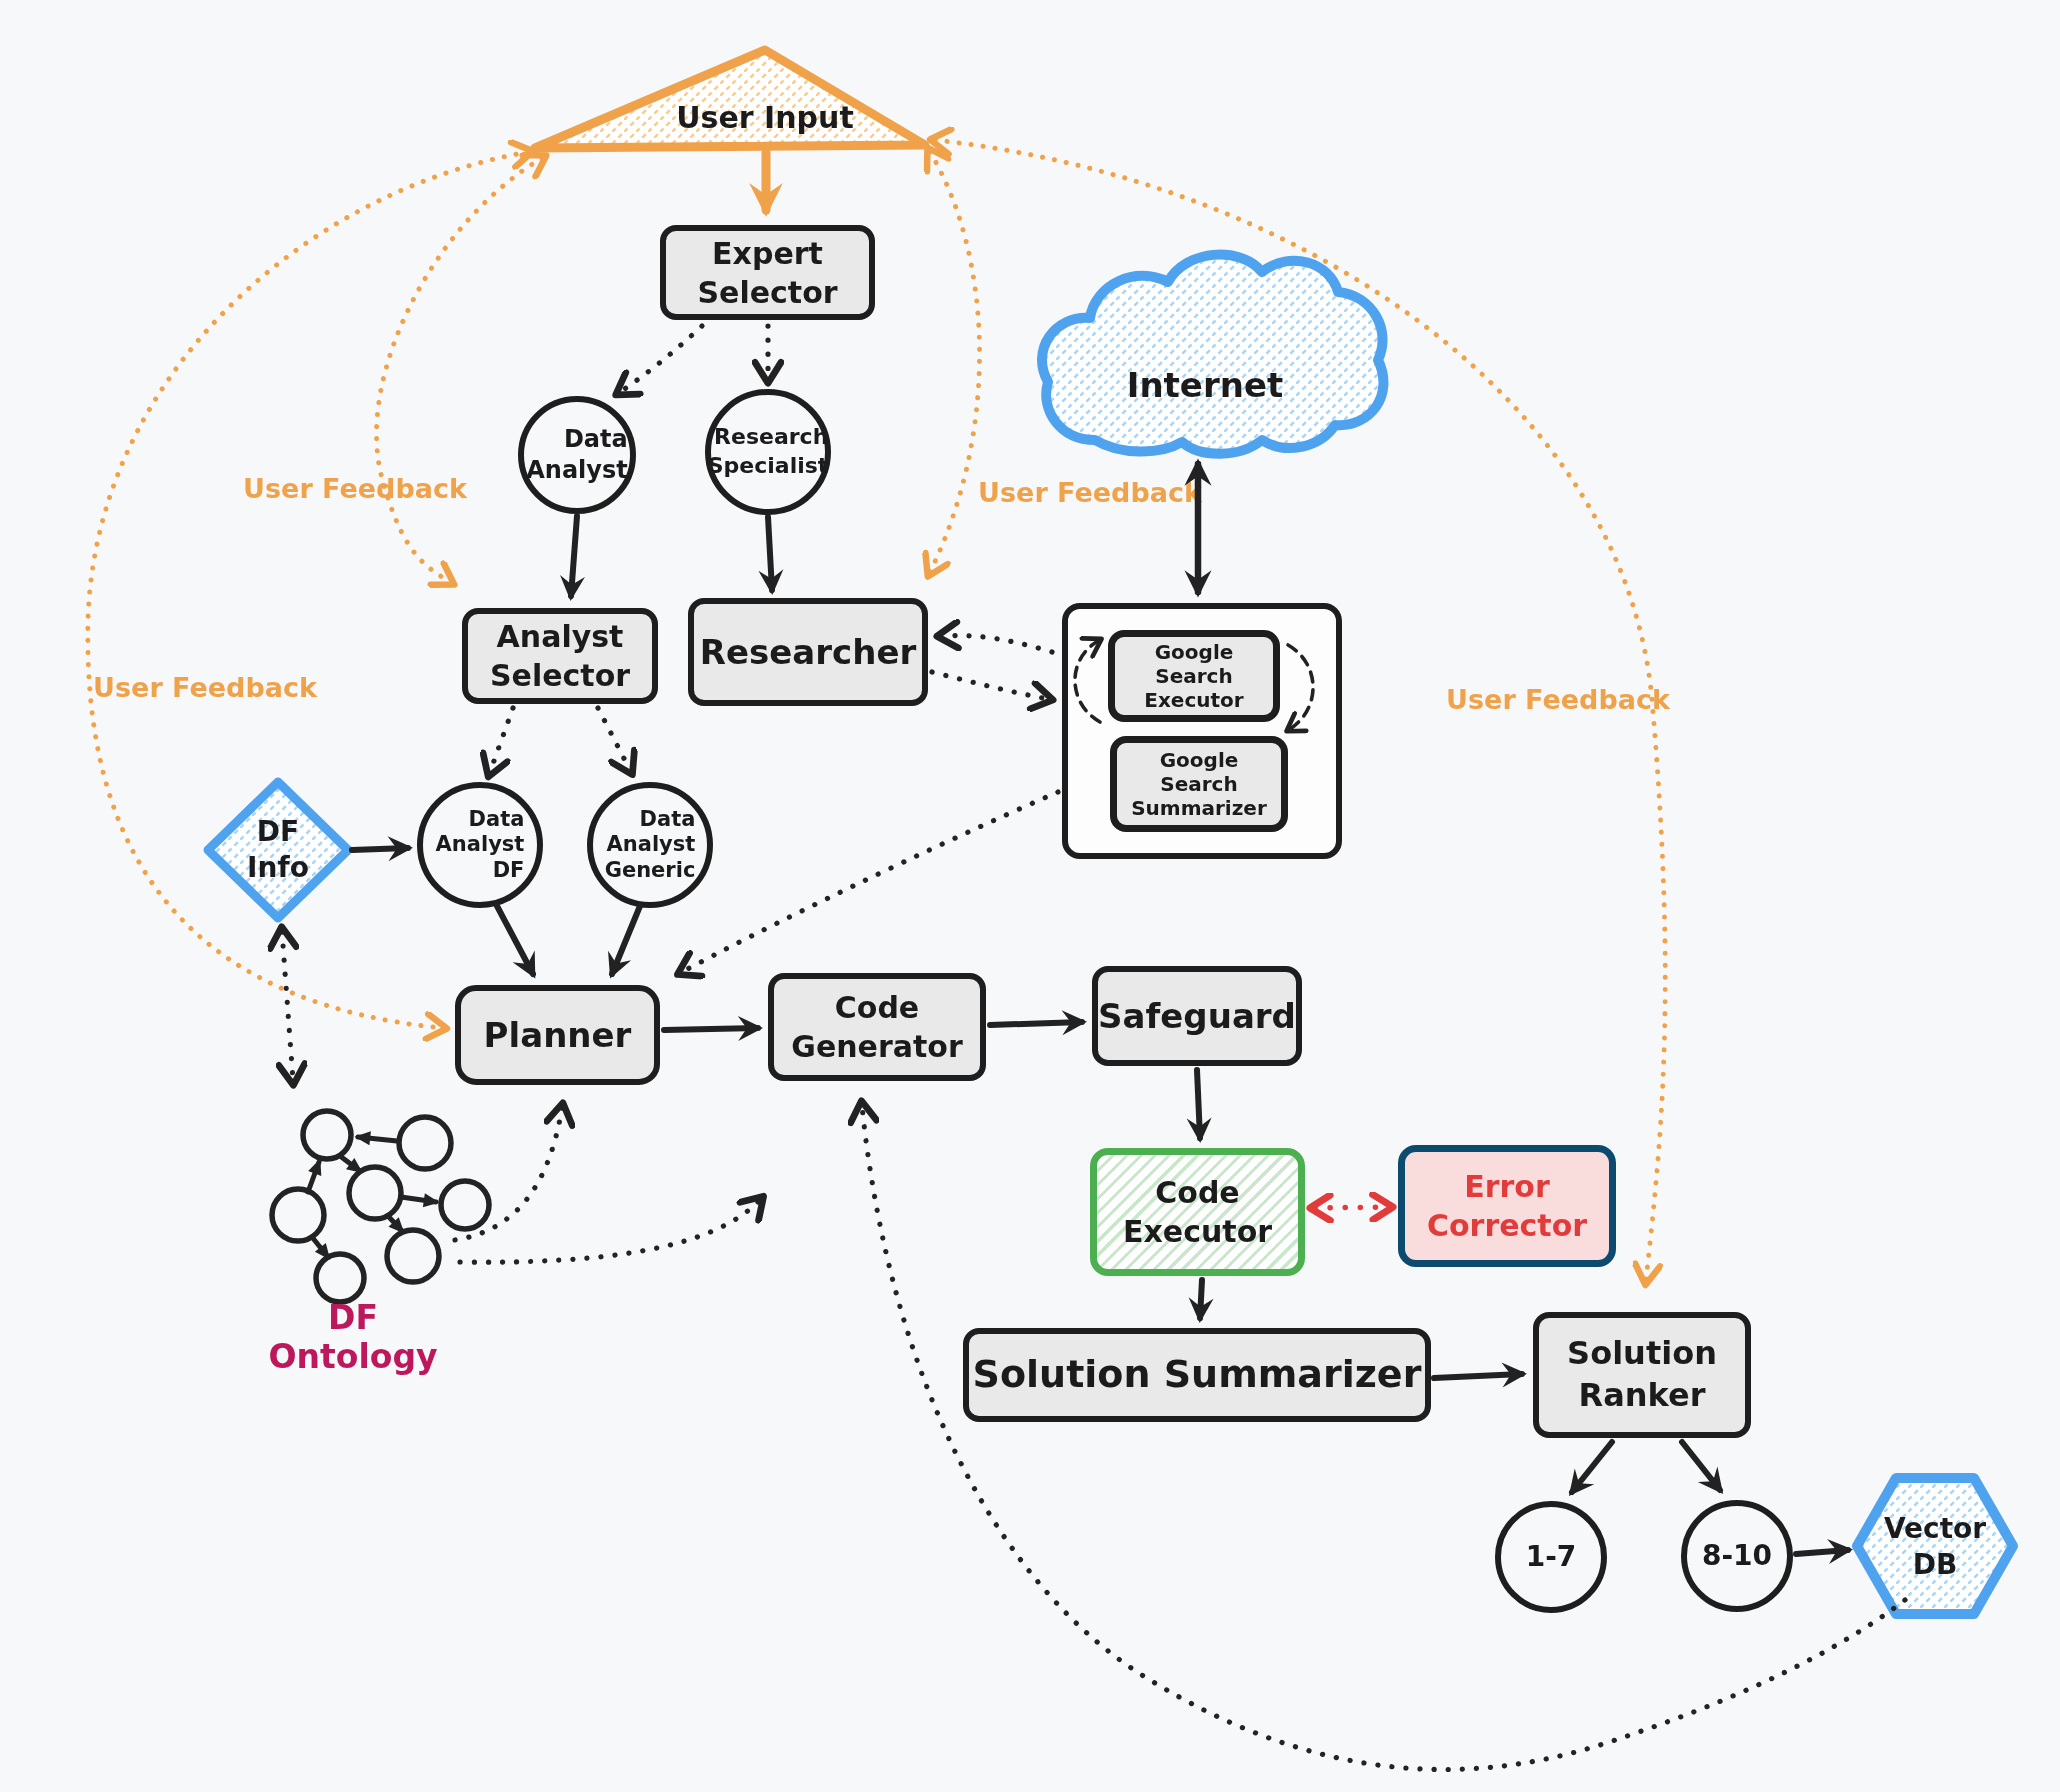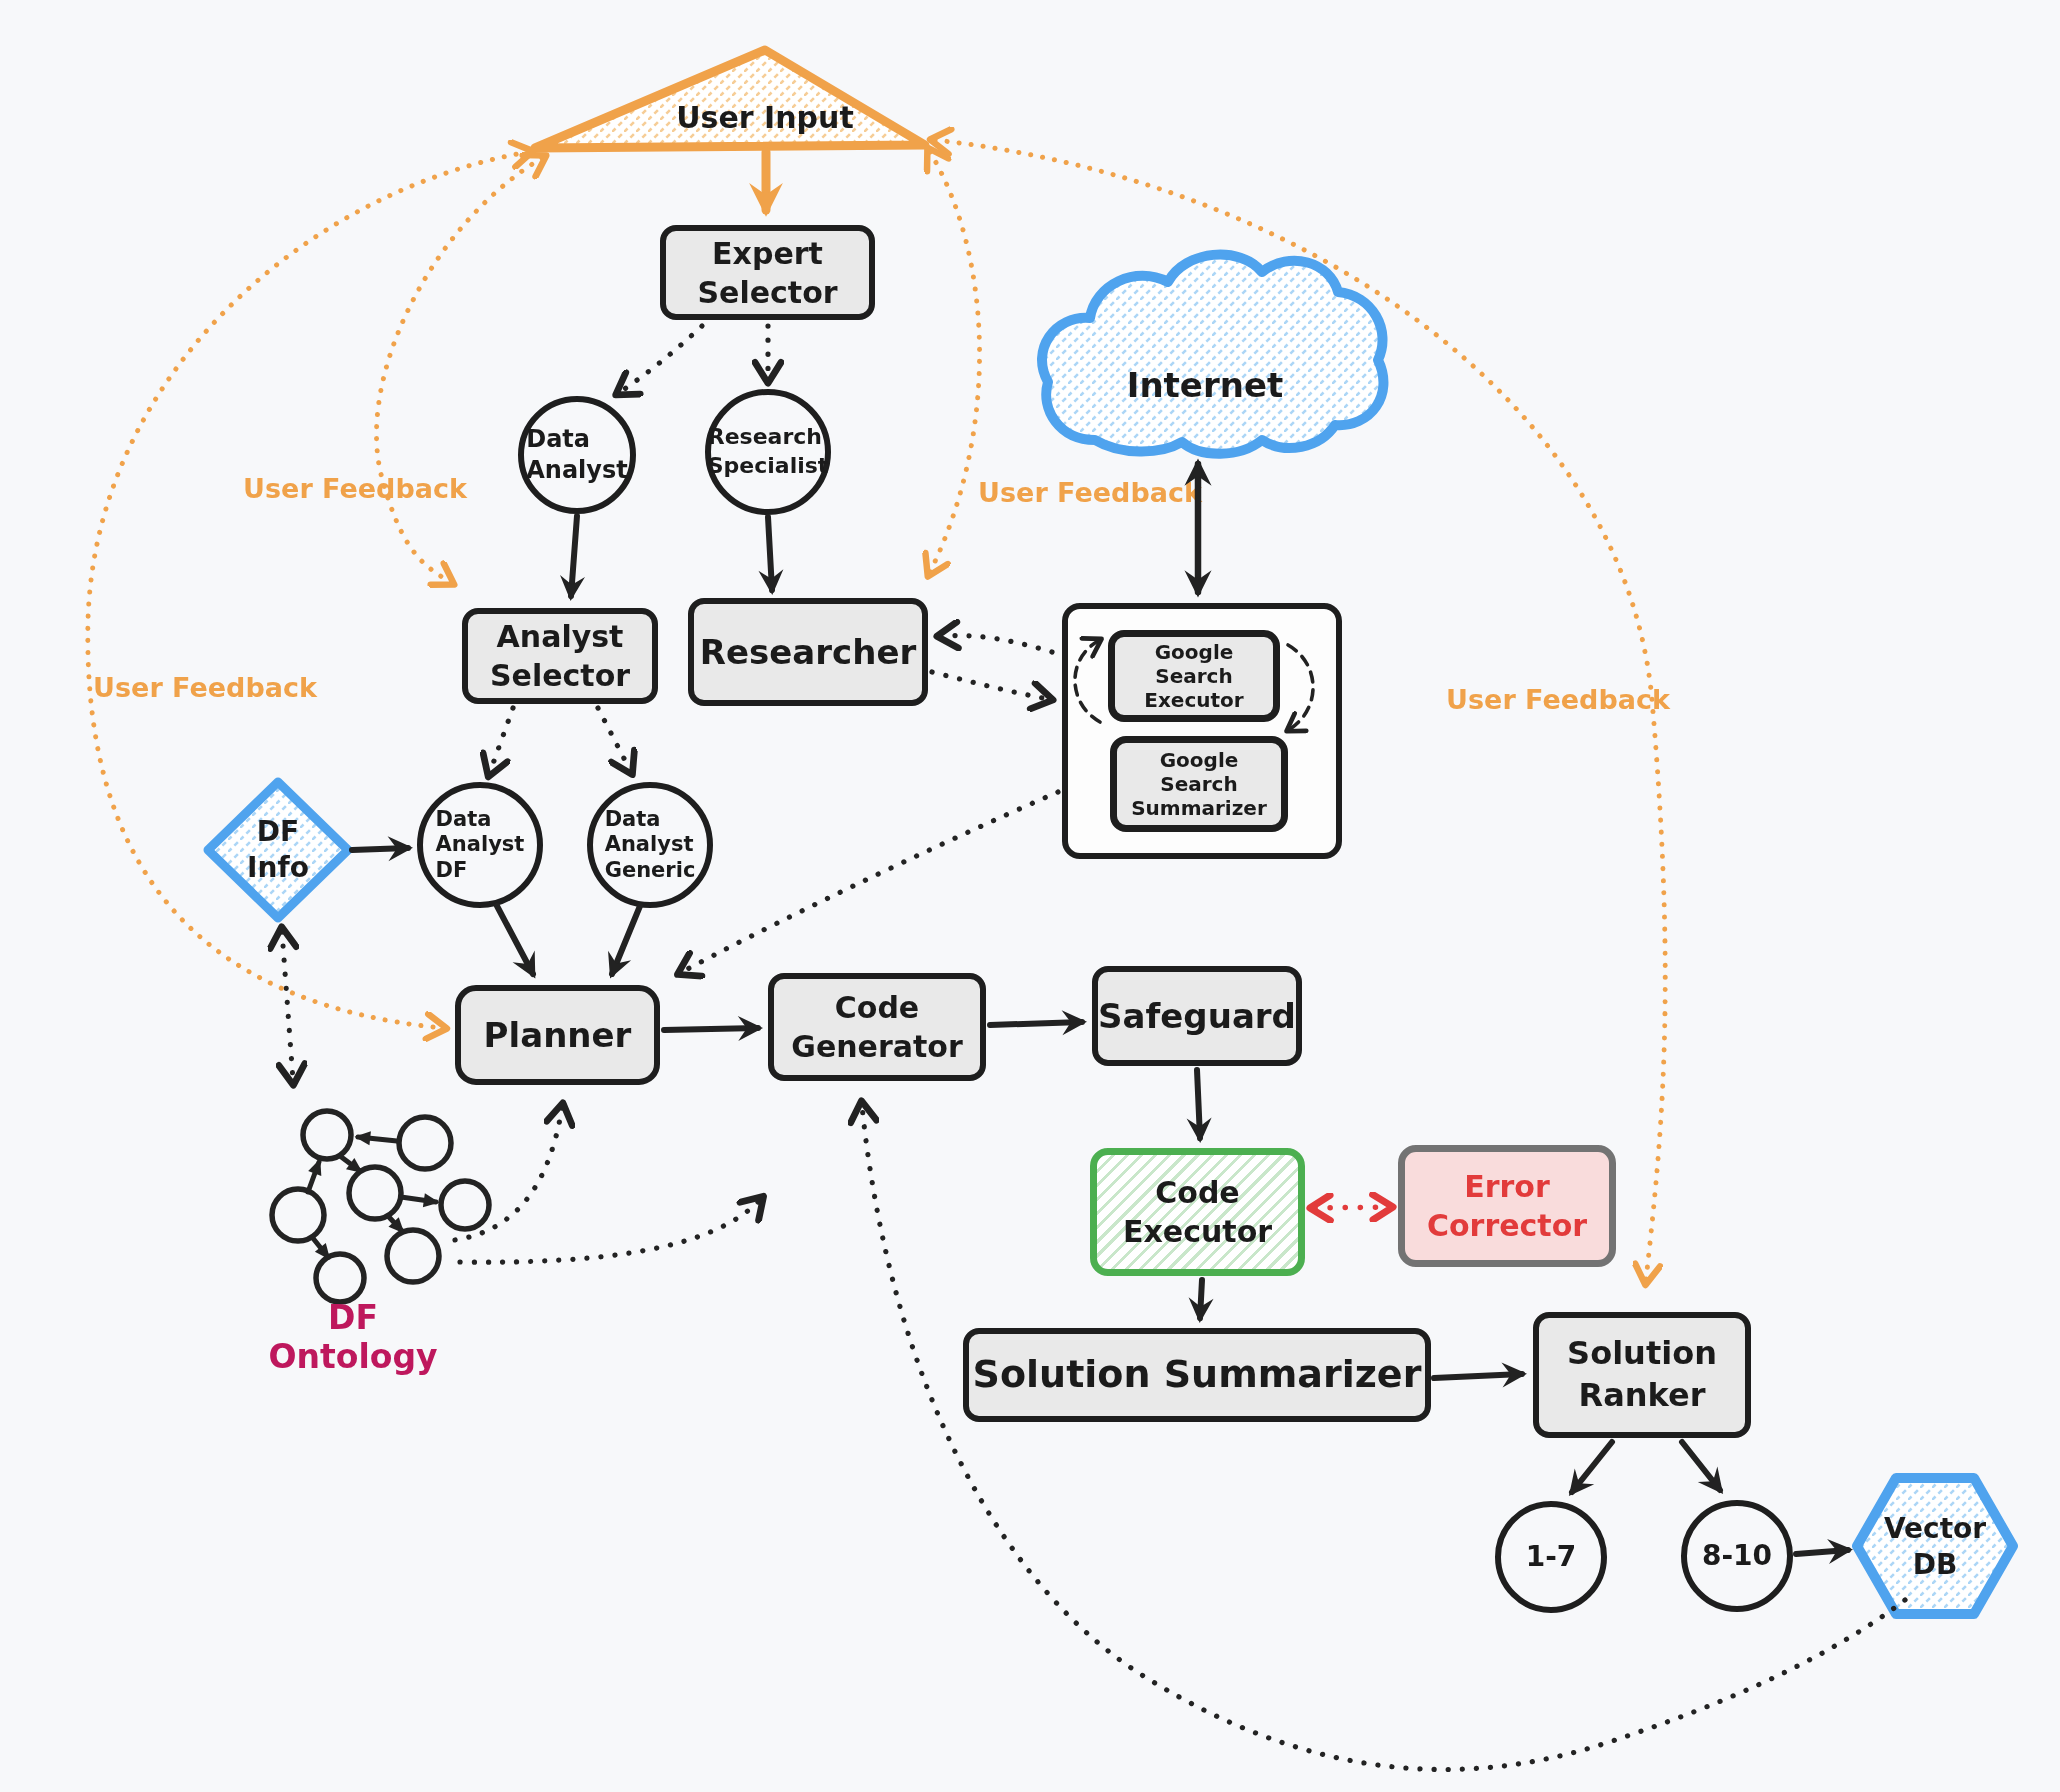--- a/index.html
+++ b/index.html
@@ -2,32 +2,32 @@
 <html><head>
 <meta charset="utf-8">
 <style>
   html,body{margin:0;padding:0;background:#F7F8FA;font-family:"DejaVu Sans",sans-serif;}
   .canvas{position:relative;width:2060px;height:1792px;background:#F7F8FA;overflow:hidden;}
   svg.layer{position:absolute;left:0;top:0;width:2060px;height:1792px;pointer-events:none;}
   .box{position:absolute;background:#E9E9E9;border:6px solid #1e1e1e;border-radius:16px;
        display:flex;align-items:center;justify-content:center;text-align:center;
        font-weight:bold;color:#1b1b1b;box-sizing:border-box;}
   .circle{position:absolute;background:#F7F8FA;border:6px solid #1e1e1e;border-radius:50%;
-       display:flex;align-items:center;justify-content:center;text-align:left;
+       display:flex;align-items:center;justify-content:center;text-align:right;
        font-weight:bold;color:#1b1b1b;box-sizing:border-box;}
   .plain{position:absolute;display:flex;align-items:center;justify-content:center;
        text-align:center;font-weight:bold;color:#1b1b1b;box-sizing:border-box;}
   .lbl{white-space:pre-line;line-height:1.3;}
   .edge-label{position:absolute;font-weight:bold;white-space:pre-line;text-align:center;}
   .orange-label{color:#F0A24A;font-size:27px;}
   .black-label{color:#be185d;}
   .white-fill{background:#FDFDFD;}
   .green-box{background:repeating-linear-gradient(135deg, rgba(76,175,80,.30) 0 3px, rgba(255,255,255,0) 3px 10px),#fff;
        border:7px solid #4CAF50;border-radius:18px;}
-  .red-box{background:#F9DCDC;border:7px solid #737373;border-radius:18px;color:#E23B3B;}
+  .red-box{background:#F9DCDC;border:7px solid #0c4a6e;border-radius:18px;color:#E23B3B;}
 </style>
 </head>
 <body>
 
 <div class="canvas">
 
   <svg class="layer">
     <defs>
       <pattern id="hatchOrange" width="12" height="12" patternUnits="userSpaceOnUse" patternTransform="rotate(0)">
         <path d="M0,12 L12,0" stroke="#F6CD96" stroke-width="2.6" stroke-dasharray="5 4"></path>

